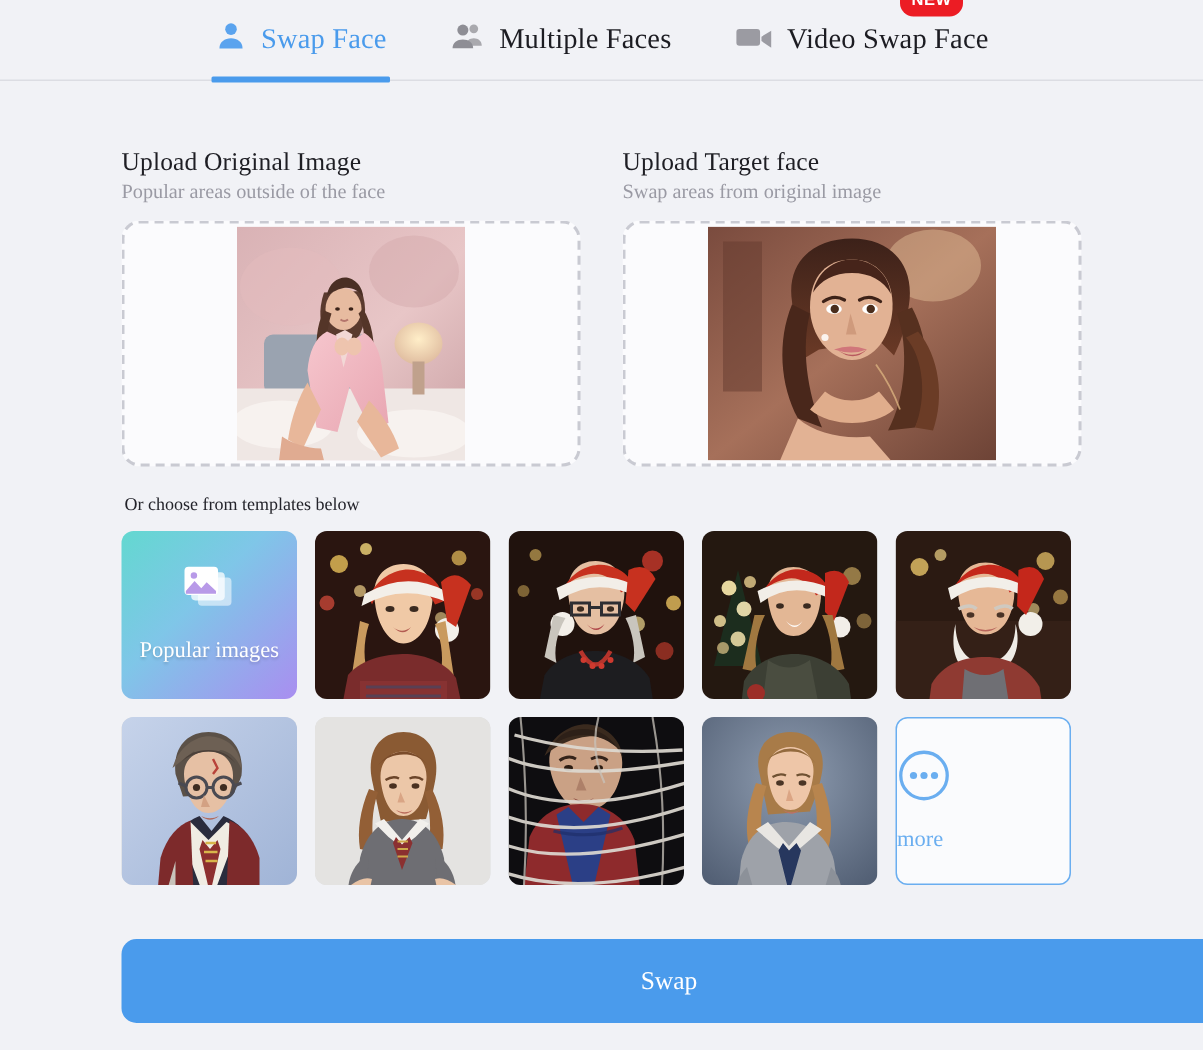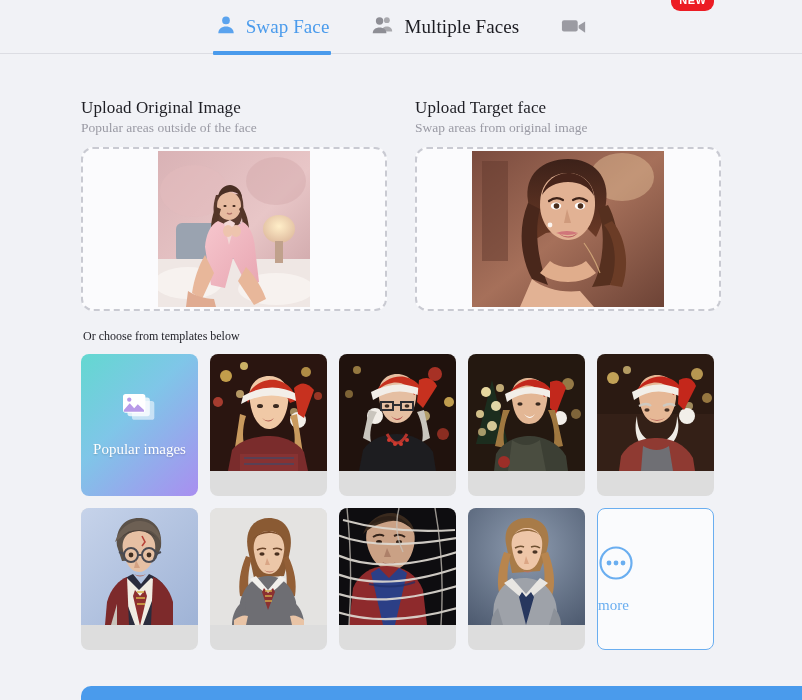--- a/index.html
+++ b/index.html
@@ -104,21 +104,21 @@
     font-size: 12px;
     color: #23232a;
     margin: 18px 0 10px 2px;
   }
   .grid {
     display: grid;
     grid-template-columns: repeat(5, 117px);
     gap: 12px;
   }
   .card {
-    width: 117px; height: 142px;
+    width: 117px; height: 112px;
     border-radius: 8px;
     overflow: hidden;
     position: relative;
     cursor: pointer;
     background: #ddd;
   }
   .card-popular {
     background: linear-gradient(135deg, #63d8d0 0%, #7fc6e8 42%, #a98ef0 100%);
     display: flex;
     flex-direction: column;
@@ -188,20 +188,21 @@
     <span class="tab-label">Multiple Faces</span>
   </div>
 
   <div class="tab">
     <span class="ico">
       <svg width="26" height="20" viewBox="0 0 28 20">
           <rect x="1" y="5" width="17" height="12" rx="2.2" fill="#9b9ba2"></rect>
           <path d="M19 10.5 26 6.2v12.2L19 13.6z" fill="#9b9ba2"></path>
         </svg>
     </span>
+    <span class="tab-label">Video Swap Face</span>
     <span class="badge-new">NEW</span>
   </div>
 </div>
 
 <div class="page">
 <div class="wrap">
 
   <div class="uploads">
 
     <div class="upload-col">

